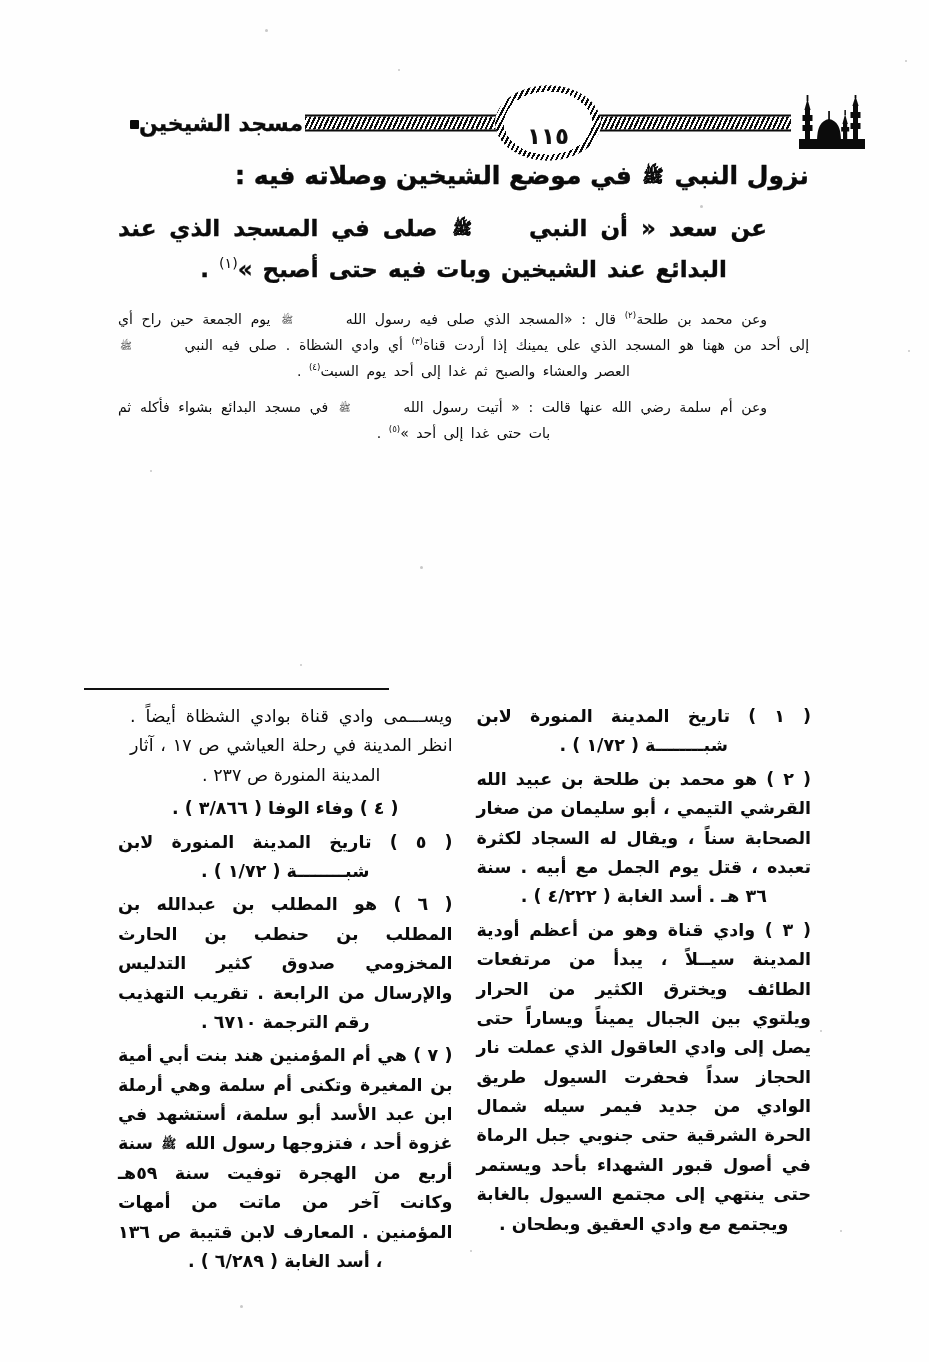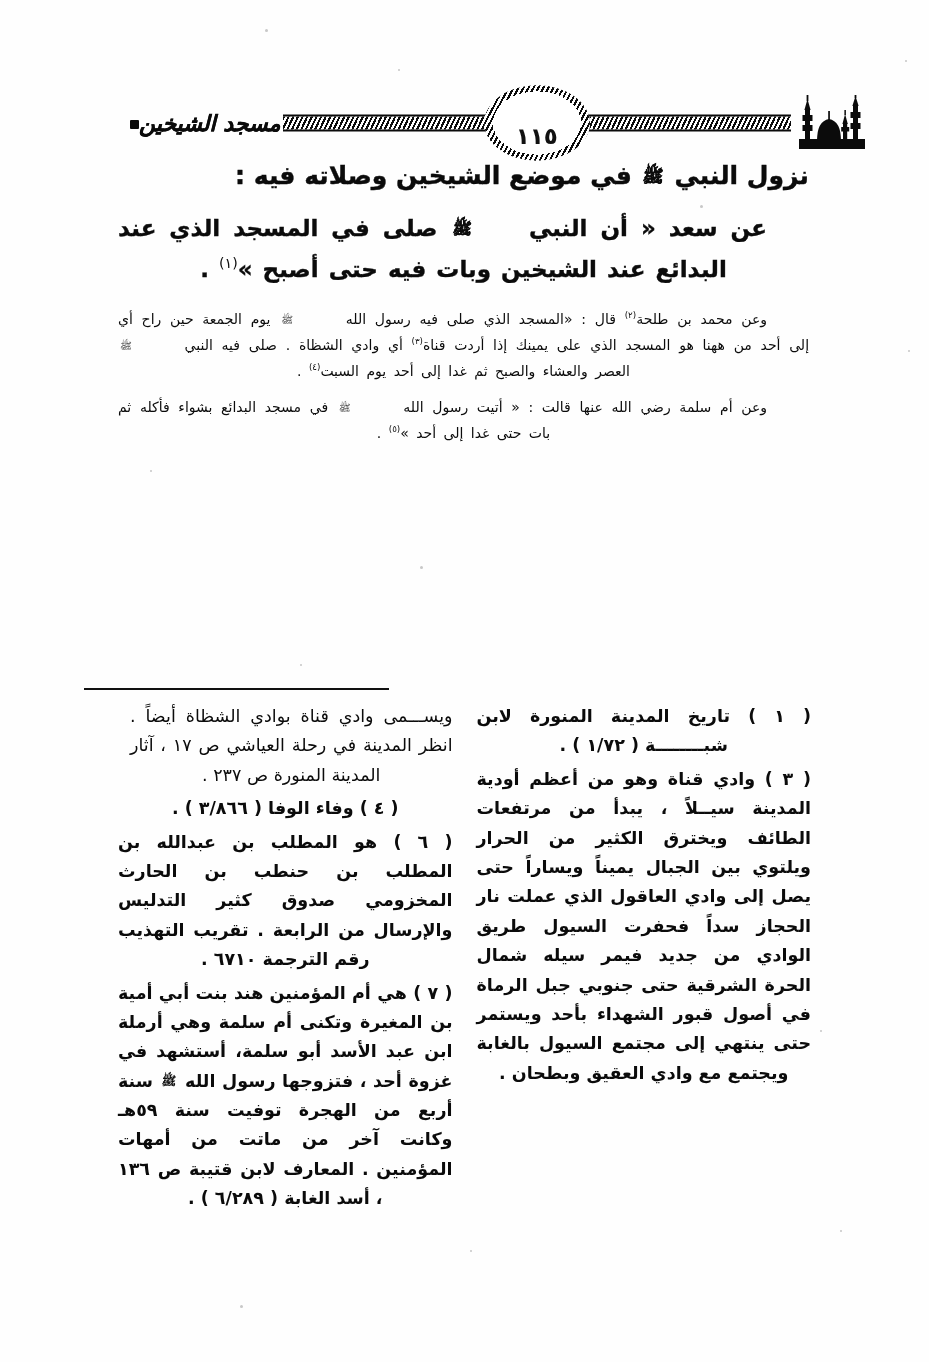--- a/index.html
+++ b/index.html
@@ -60,21 +60,20 @@
     font-family:"DejaVu Sans",sans-serif;
     font-size:23px;font-weight:700;letter-spacing:1px;color:#111;
     line-height:1;padding-bottom:2px;margin-top:28px;
   }
   .running-title{
     flex:0 0 auto;margin-right:2px;
     font-size:22px;font-weight:700;
     letter-spacing:0px;
     color:#0b0b0b;
     white-space:nowrap;
-    font-style:italic;
     -webkit-text-stroke:.35px #0b0b0b;
   }
   .run-dot{
     display:inline-block;width:9px;height:9px;background:#0b0b0b;
     border-radius:1px;margin-left:10px;vertical-align:middle;
   }
 
   
   .section-title{
     position:absolute;top:158px;right:120px;left:120px;
@@ -230,30 +229,38 @@
   <div class="fn-sep"></div>
 
   <div class="fn-zone">
 
     <div class="fn-col">
       <p class="fn-item">
         <span class="fn-num">( ١ )</span>
         <span>تاريخ المدينة المنورة لابن شبــــــــة ( ١/٧٢ ) .</span>
       </p>
       <p class="fn-item">
+        <span class="fn-num">( ٢ )</span>
+        <span>هو محمد بن طلحة بن عبيد الله القرشي التيمي ، أبو سليمان من صغار الصحابة سناً ، ويقال له السجاد لكثرة تعبده ، قتل يوم الجمل مع أبيه . سنة ٣٦ هـ . أسد الغابة ( ٤/٢٢٢ ) .</span>
+      </p>
+      <p class="fn-item">
         <span class="fn-num">( ٣ )</span>
         <span>وادي قناة وهو من أعظم أودية المدينة سيــلاً ، يبدأ من مرتفعات الطائف ويخترق الكثير من الحرار ويلتوي بين الجبال يميناً ويساراً حتى يصل إلى وادي العاقول الذي عملت نار الحجاز سداً فحفرت السيول طريق الوادي من جديد فيمر سيله شمال الحرة الشرقية حتى جنوبي جبل الرماة في أصول قبور الشهداء بأحد ويستمر حتى ينتهي إلى مجتمع السيول بالغابة ويجتمع مع وادي العقيق وبطحان .</span>
       </p>
     </div>
 
     <div class="fn-col">
       <p class="fn-cont">ويســـمى وادي قناة بوادي الشظاة أيضاً . انظر المدينة في رحلة العياشي ص ١٧ ، آثار المدينة المنورة ص ٢٣٧ .</p>
       <p class="fn-item">
         <span class="fn-num">( ٤ )</span>
         <span>وفاء الوفا ( ٣/٨٦٦ ) .</span>
+      </p>
+      <p class="fn-item">
+        <span class="fn-num">( ٥ )</span>
+        <span>تاريخ المدينة المنورة لابن شبــــــــة ( ١/٧٢ ) .</span>
       </p>
       <p class="fn-item">
         <span class="fn-num">( ٦ )</span>
         <span>هو المطلب بن عبدالله بن المطلب بن حنطب بن الحارث المخزومي صدوق كثير التدليس والإرسال من الرابعة . تقريب التهذيب رقم الترجمة ٦٧١٠ .</span>
       </p>
       <p class="fn-item">
         <span class="fn-num">( ٧ )</span>
         <span>هي أم المؤمنين هند بنت أبي أمية بن المغيرة وتكنى أم سلمة وهي أرملة ابن عبد الأسد أبو سلمة، أستشهد في غزوة أحد ، فتزوجها رسول الله</span>
         <span class="saw">ﷺ</span>
         <span>سنة أربع من الهجرة توفيت سنة ٥٩هـ وكانت آخر من ماتت من أمهات المؤمنين . المعارف لابن قتيبة ص ١٣٦ ، أسد الغابة ( ٦/٢٨٩ ) .</span>

